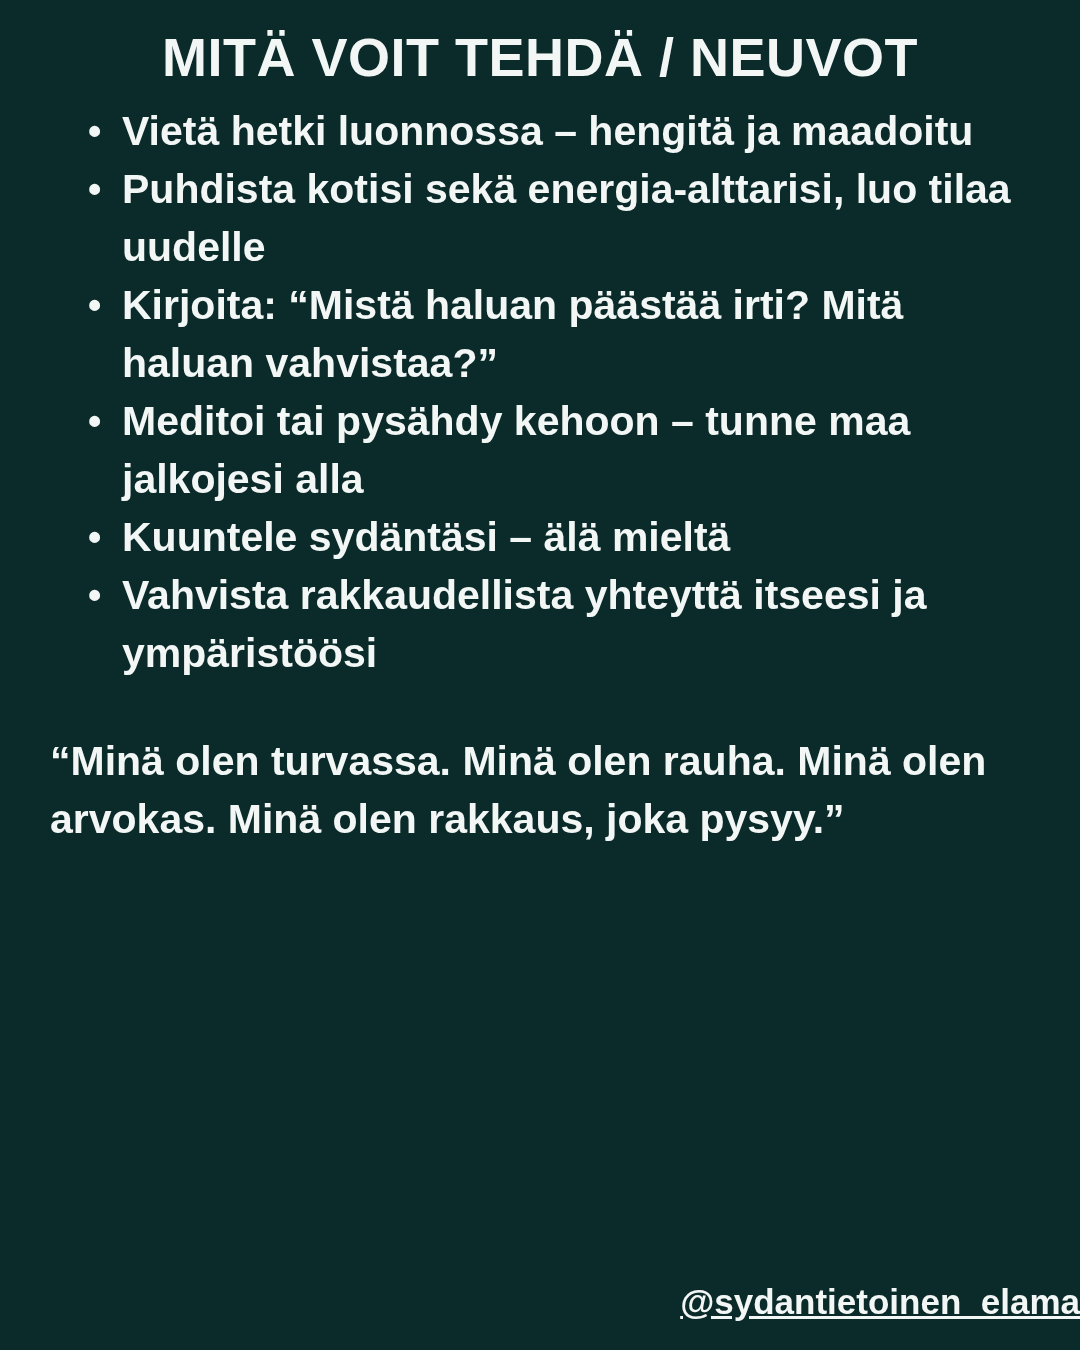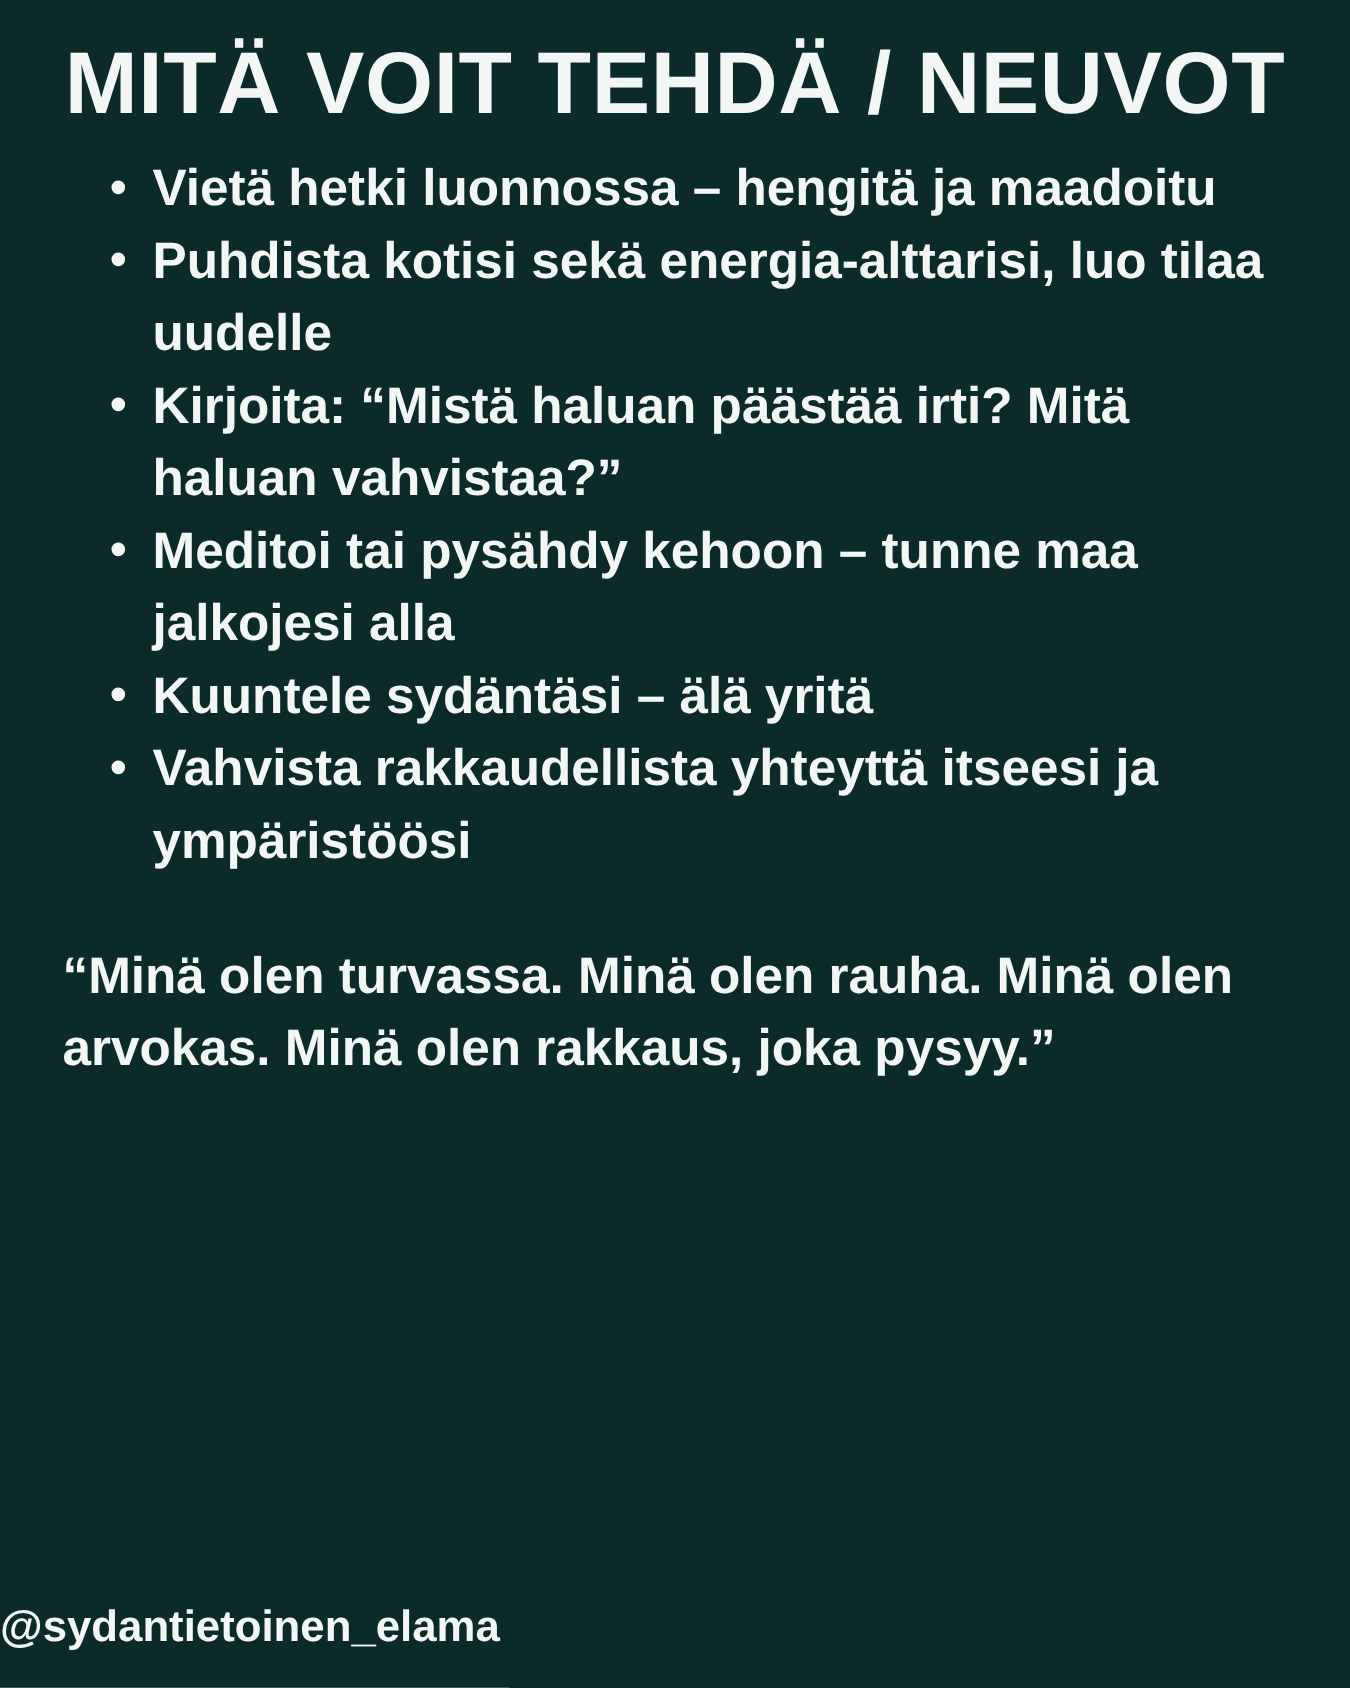--- a/index.html
+++ b/index.html
@@ -13,21 +13,21 @@
     background: #0a2b2a;
     color: #f2f6f5;
     font-family: "Liberation Sans", "DejaVu Sans", sans-serif;
     font-weight: 700;
     overflow: hidden;
     box-sizing: border-box;
   }
   .title {
     margin: 26px 40px 0 40px;
     text-align: center;
-    font-size: 70px;
+    font-size: 54px;
     line-height: 1.15;
     font-weight: 700;
     letter-spacing: 0.5px;
     white-space: nowrap;
   }
   ul.advice-list {
     list-style: none;
     margin: 14px 0 0 0;
     padding: 0 66px 0 122px;
     font-size: 41px;
@@ -56,23 +56,24 @@
     margin: 0;
   }
   .affirmation-quote {
     margin: 12px;
   }
   .footer-handle {
     position: absolute;
     left: 0;
     right: 0;
     bottom: 28px;
-    text-align: left;
+    text-align: right;
     font-size: 35px;
     font-weight: 700;
+    text-decoration: underline;
   }
 </style>
 </head>
 <body>
 
 <div class="card">
 
   <h1 class="title">MITÄ VOIT TEHDÄ / NEUVOT</h1>
 
   <ul class="advice-list">
@@ -87,21 +88,21 @@
     <li>
       <span class="bullet">•</span>
       <span>Kirjoita: “Mistä haluan päästää irti? Mitä haluan vahvistaa?”</span>
     </li>
     <li>
       <span class="bullet">•</span>
       <span>Meditoi tai pysähdy kehoon – tunne maa jalkojesi alla</span>
     </li>
     <li>
       <span class="bullet">•</span>
-      <span>Kuuntele sydäntäsi – älä yritä</span>
+      <span>Kuuntele sydäntäsi – älä mieltä</span>
     </li>
     <li>
       <span class="bullet">•</span>
       <span>Vahvista rakkaudellista yhteyttä itseesi ja ympäristöösi</span>
     </li>
   </ul>
 
 
   <div class="affirmation">
     <p class="affirmation-quote">“Minä olen turvassa. Minä olen rauha. Minä olen arvokas. Minä olen rakkaus, joka pysyy.”</p>

